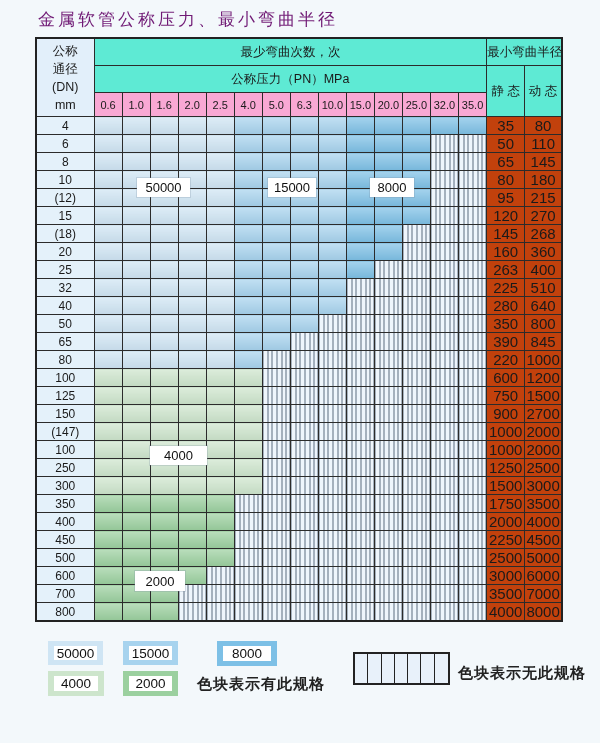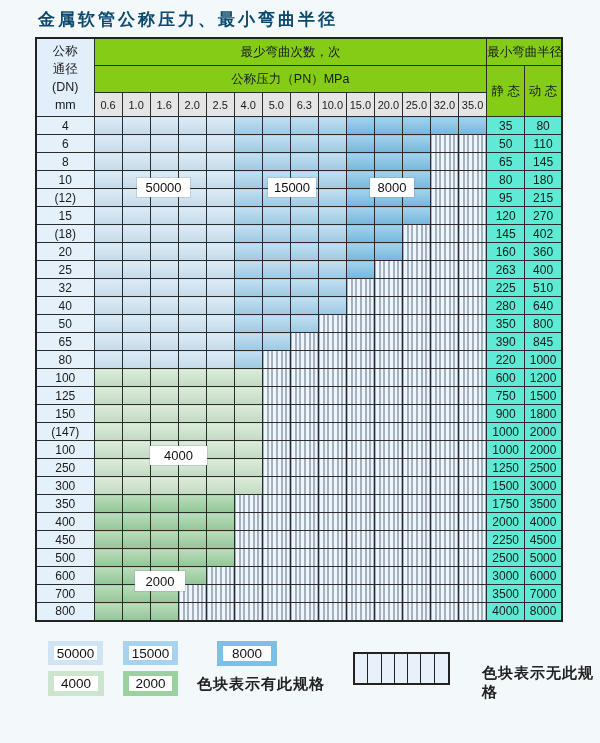--- a/index.html
+++ b/index.html
@@ -7,45 +7,45 @@
     position:relative;
     width:600px;height:743px;
     background:#f3f8fb;
     font-family:"Liberation Sans","DejaVu Sans",sans-serif;
     color:#1a1a1a;
     overflow:hidden;
   }
   .title{
     position:absolute;left:38px;top:8px;
     font-family:"DejaVu Serif","Liberation Serif",serif;
-    font-weight:bold;font-size:17px;letter-spacing:3px;color:#0c4a6e;
+    font-weight:normal;font-size:17px;letter-spacing:3px;color:#701a75;
   }
   .table-wrap{position:absolute;left:35px;top:37px;}
   table.spec{
     border-collapse:collapse;table-layout:fixed;width:528px;
     border:2px solid #222;
     font-family:"Liberation Sans","DejaVu Sans",sans-serif;
   }
   table.spec th,table.spec td{
     border:1px solid #2b2b2b;padding:0;overflow:hidden;
     text-align:center;vertical-align:middle;
     font-weight:normal;white-space:nowrap;
   }
   col.c-dn{width:58px;}
   col.c-p{width:28px;}
   col.c-st{width:38px;}
   col.c-dy{width:37px;}
-  thead th{background:#84cc16;font-size:12.5px;}
+  thead th{background:#5eead4;font-size:12.5px;}
   tr.h1 th{height:26px;}
   tr.h2 th{height:26px;}
-  tr.h3 th{height:23px;font-size:11px;background:#e5e5e5;}
+  tr.h3 th{height:23px;font-size:11px;background:#f9a8d4;}
   th.dn-head{background:#e2effa;font-size:12.5px;line-height:18px;}
   tbody tr{height:18px;}
   td.dn{background:#e4f1fa;font-size:12px;}
-  td.val{background:#5eead4;font-size:12px;}
+  td.val{background:#c2410c;font-size:15px;}
   td.cell{background-image:linear-gradient(180deg,rgba(255,255,255,.30),rgba(0,0,0,.05));}
   .c-bl{background-color:var(--blue-light);}
   .c-bm{background-color:var(--blue-mid);}
   .c-bd{background-color:var(--blue-dark);}
   .c-gl{background-color:var(--green-light);}
   .c-gm{background-color:var(--green-mid);}
   td.hatch{
     background:repeating-linear-gradient(90deg,#596b7d 0,#596b7d 1px,#eef5fc 1px,#eef5fc 4.7px);
   }
   .region-label{
@@ -68,21 +68,21 @@
   }
   #sw-50000{left:48px;top:641px;width:55px;height:24px;background:var(--blue-light);}
   #sw-15000{left:123px;top:641px;width:55px;height:24px;background:var(--blue-mid);}
   #sw-8000{left:217px;top:641px;width:60px;height:25px;background:var(--blue-dark);}
   #sw-4000{left:48px;top:671px;width:56px;height:25px;background:var(--green-light);}
   #sw-2000{left:123px;top:671px;width:55px;height:25px;background:var(--green-mid);}
   .legend-note{
     position:absolute;font-size:15px;font-weight:bold;color:#222;letter-spacing:1px;
   }
   #note-has{left:197px;top:675px;}
-  #note-none{left:458px;top:664px;margin-left:24px;}
+  #note-none{left:458px;top:664px;}
   .hatch-box{
     position:absolute;left:353px;top:652px;width:97px;height:33px;
     border:2px solid #222;box-sizing:border-box;
     display:grid;grid-template-columns:repeat(7,1fr);
   }
   .hatch-box .hcell{background:#e8f1fa;border-right:1.5px solid #222;}
   .hatch-box .hcell:last-child{border-right:none;}
 </style>
 </head>
 <body>
@@ -270,21 +270,21 @@
             <td class="cell c-bm"></td>
             <td class="cell c-bm"></td>
             <td class="cell c-bm"></td>
             <td class="cell c-bm"></td>
             <td class="cell c-bd"></td>
             <td class="cell c-bd"></td>
             <td class="hatch"></td>
             <td class="hatch"></td>
             <td class="hatch"></td>
             <td class="val">145</td>
-            <td class="val">402</td>
+            <td class="val">268</td>
           </tr>
           <tr>
             <td class="dn">20</td>
             <td class="cell c-bl"></td>
             <td class="cell c-bl"></td>
             <td class="cell c-bl"></td>
             <td class="cell c-bl"></td>
             <td class="cell c-bl"></td>
             <td class="cell c-bm"></td>
             <td class="cell c-bm"></td>
@@ -460,21 +460,21 @@
             <td class="cell c-gl"></td>
             <td class="hatch"></td>
             <td class="hatch"></td>
             <td class="hatch"></td>
             <td class="hatch"></td>
             <td class="hatch"></td>
             <td class="hatch"></td>
             <td class="hatch"></td>
             <td class="hatch"></td>
             <td class="val">900</td>
-            <td class="val">1800</td>
+            <td class="val">2700</td>
           </tr>
           <tr>
             <td class="dn">(147)</td>
             <td class="cell c-gl"></td>
             <td class="cell c-gl"></td>
             <td class="cell c-gl"></td>
             <td class="cell c-gl"></td>
             <td class="cell c-gl"></td>
             <td class="cell c-gl"></td>
             <td class="hatch"></td>

